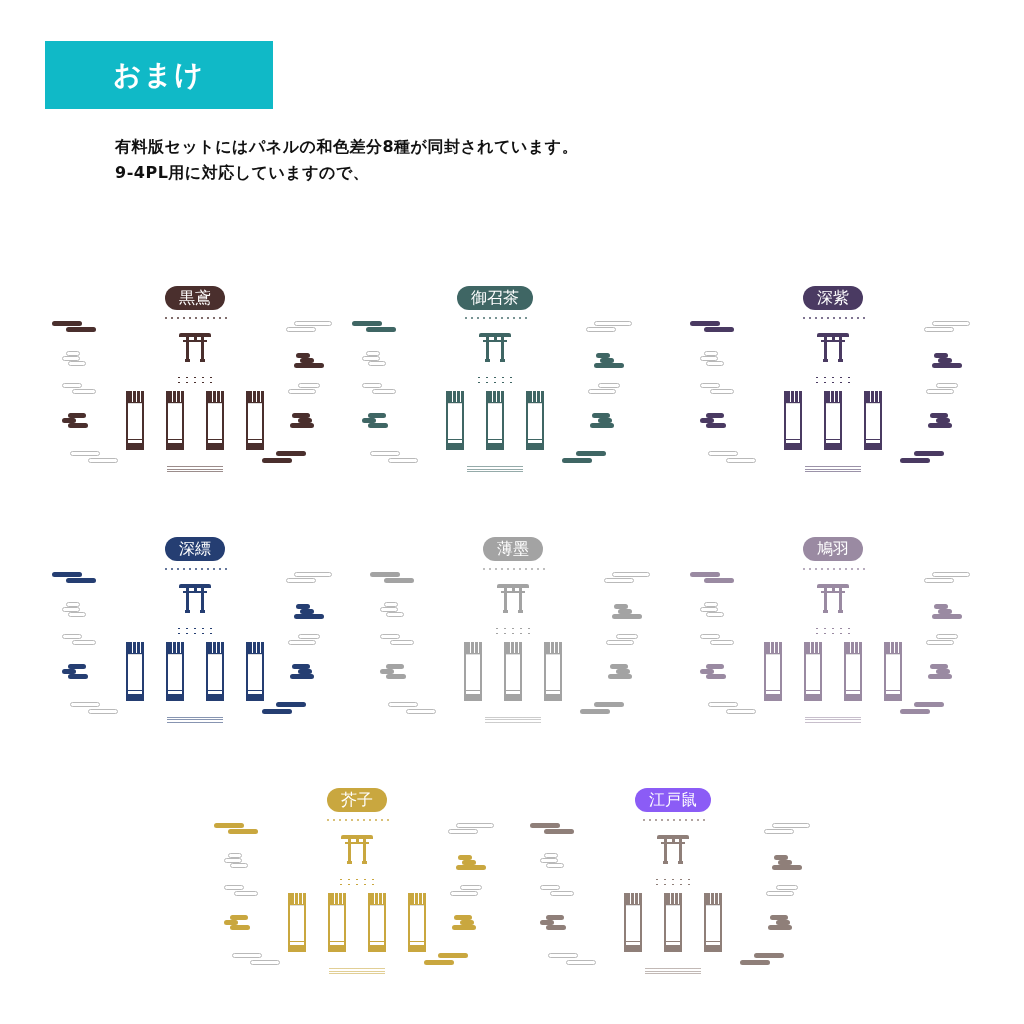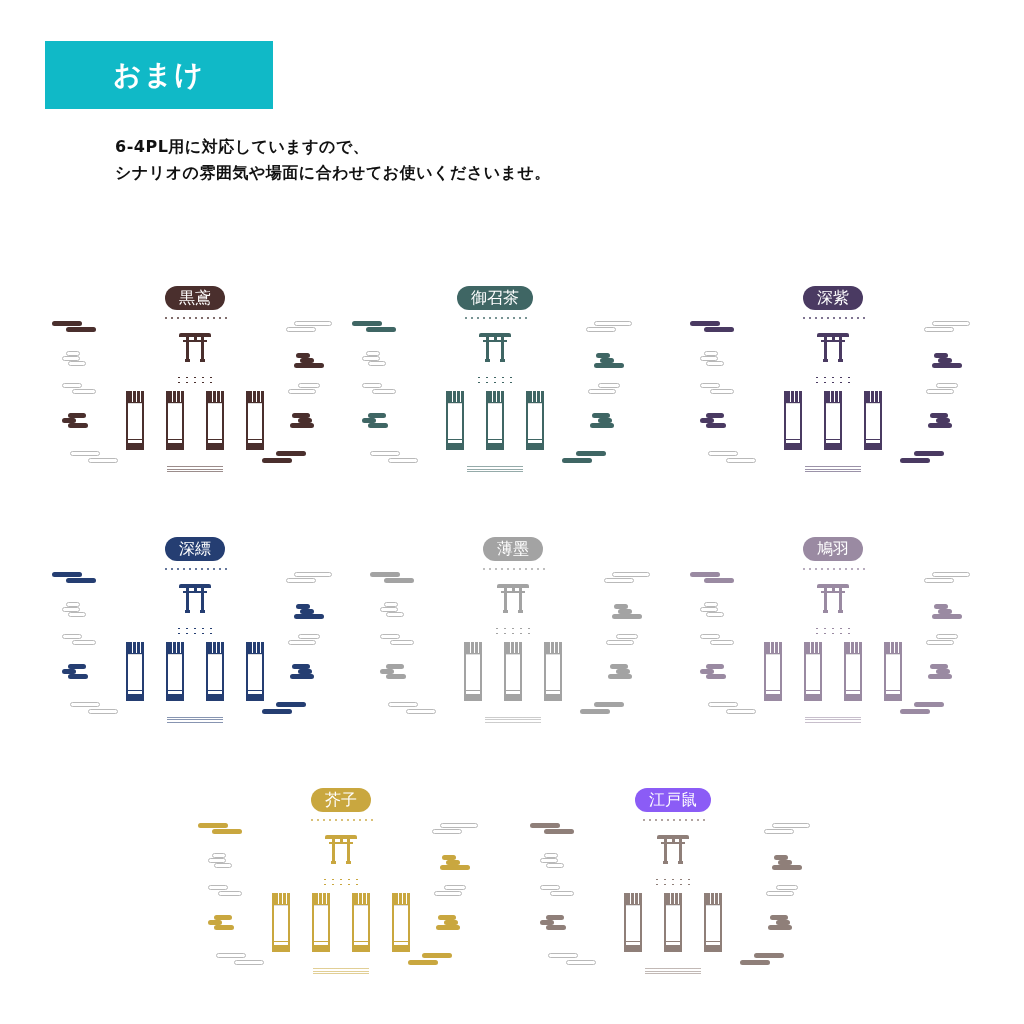--- a/index.html
+++ b/index.html
@@ -71,22 +71,22 @@
   .cloud.out .b { border: 1px solid #b9b9b9; background: #ffffff; }
 </style>
 </head>
 <body>
 
 <div class="banner">
   <span>おまけ</span>
 </div>
 
 <div class="desc">
-  <p>6-4PL用に対応していますので、</p>
-  <p>シナリオの雰囲気や場面に合わせてお使いくださいませ。</p>
+  <p>有料版セットにはパネルの和色差分8種が同封されています。</p>
+  <p>9-4PL用に対応していますので、</p>
 </div>
 
 <div class="panel" style="left: 50px; top: 283px; --c: #4a2f2d;">
     <div class="label" style="background:#4a2f2d">黒鳶</div>
     <div class="dots-line"></div>
     <div class="torii">
       <div class="top"></div>
       <div class="beam"></div>
       <div class="mid"></div>
       <div class="post l"></div>
@@ -525,21 +525,21 @@
       <div class="b" style="left:2px;top:0px;width:18px;"></div>
       <div class="b" style="left:8px;top:5px;width:14px;"></div>
       <div class="b" style="left:0px;top:10px;width:24px;"></div>
     </div>
     <div class="cloud fill" style="left:212px;top:168px;">
       <div class="b" style="left:14px;top:0px;width:30px;"></div>
       <div class="b" style="left:0px;top:7px;width:30px;"></div>
     </div>
     <div class="copyright"></div>
   </div>
-<div class="panel" style="left: 196px; top: 785px; text-align: right; --c: #c9a73f;">
+<div class="panel" style="left: 212px; top: 785px; text-align: right; --c: #c9a73f;">
     <div class="label" style="background:#c9a73f">芥子</div>
     <div class="dots-line"></div>
     <div class="torii">
       <div class="top"></div>
       <div class="beam"></div>
       <div class="mid"></div>
       <div class="post l"></div>
       <div class="post r"></div>
       <div class="foot l"></div>
       <div class="foot r"></div>

